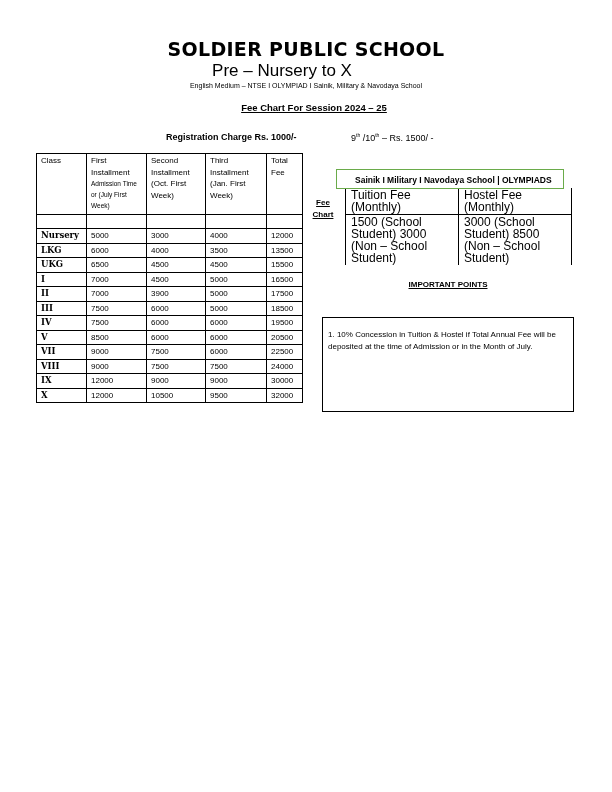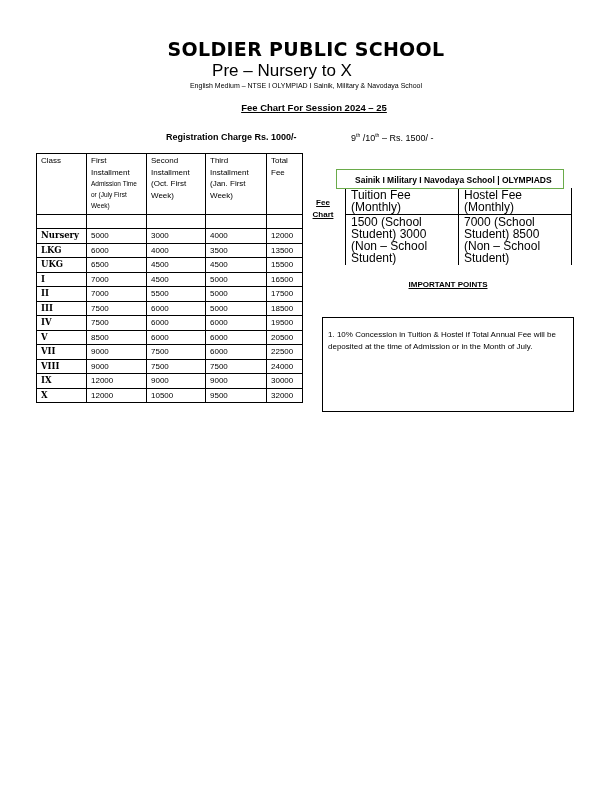--- a/index.html
+++ b/index.html
@@ -124,21 +124,21 @@
   <tr class="data">
         <td class="cls">I</td>
         <td>7000</td>
         <td>4500</td>
         <td>5000</td>
         <td>16500</td>
       </tr>
   <tr class="data">
         <td class="cls">II</td>
         <td>7000</td>
-        <td>5500</td>
+        <td>3900</td>
         <td>5000</td>
         <td>17500</td>
       </tr>
   <tr class="data">
         <td class="cls">III</td>
         <td>7500</td>
         <td>6000</td>
         <td>5000</td>
         <td>18500</td>
       </tr>
@@ -190,21 +190,21 @@
 <div class="abs green-box">Sainik I Military I Navodaya School | OLYMPIADS</div>
 <div class="abs fee-chart-label"><span>Fee</span><br><span>Chart</span></div>
 <table class="side">
   <tbody>
       <tr class="r1">
     <td>Tuition Fee (Monthly)</td>
     <td>Hostel Fee (Monthly)</td>
   </tr>
   <tr>
     <td>1500 (School Student) 3000 (Non – School Student)</td>
-    <td>7000 (School Student) 8500 (Non – School Student)</td>
+    <td>3000 (School Student) 8500 (Non – School Student)</td>
   </tr>
 </tbody>
   </table>
 
 <div class="abs imp-title">IMPORTANT POINTS</div>
 <div class="abs imp-box">
   <p>1. 10% Concession in Tuition &amp; Hostel if Total Annual Fee will be deposited at the time of Admission or in the Month of July.</p>
 </div>
 
 </body></html>

